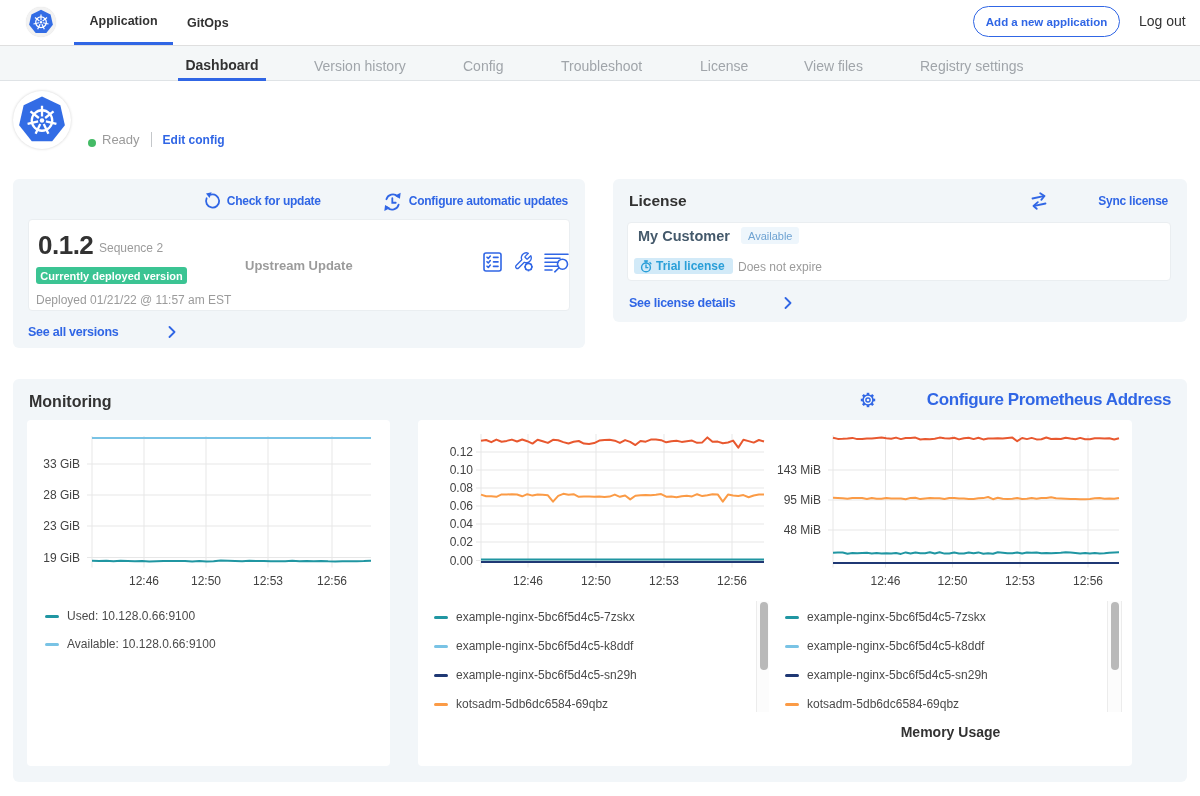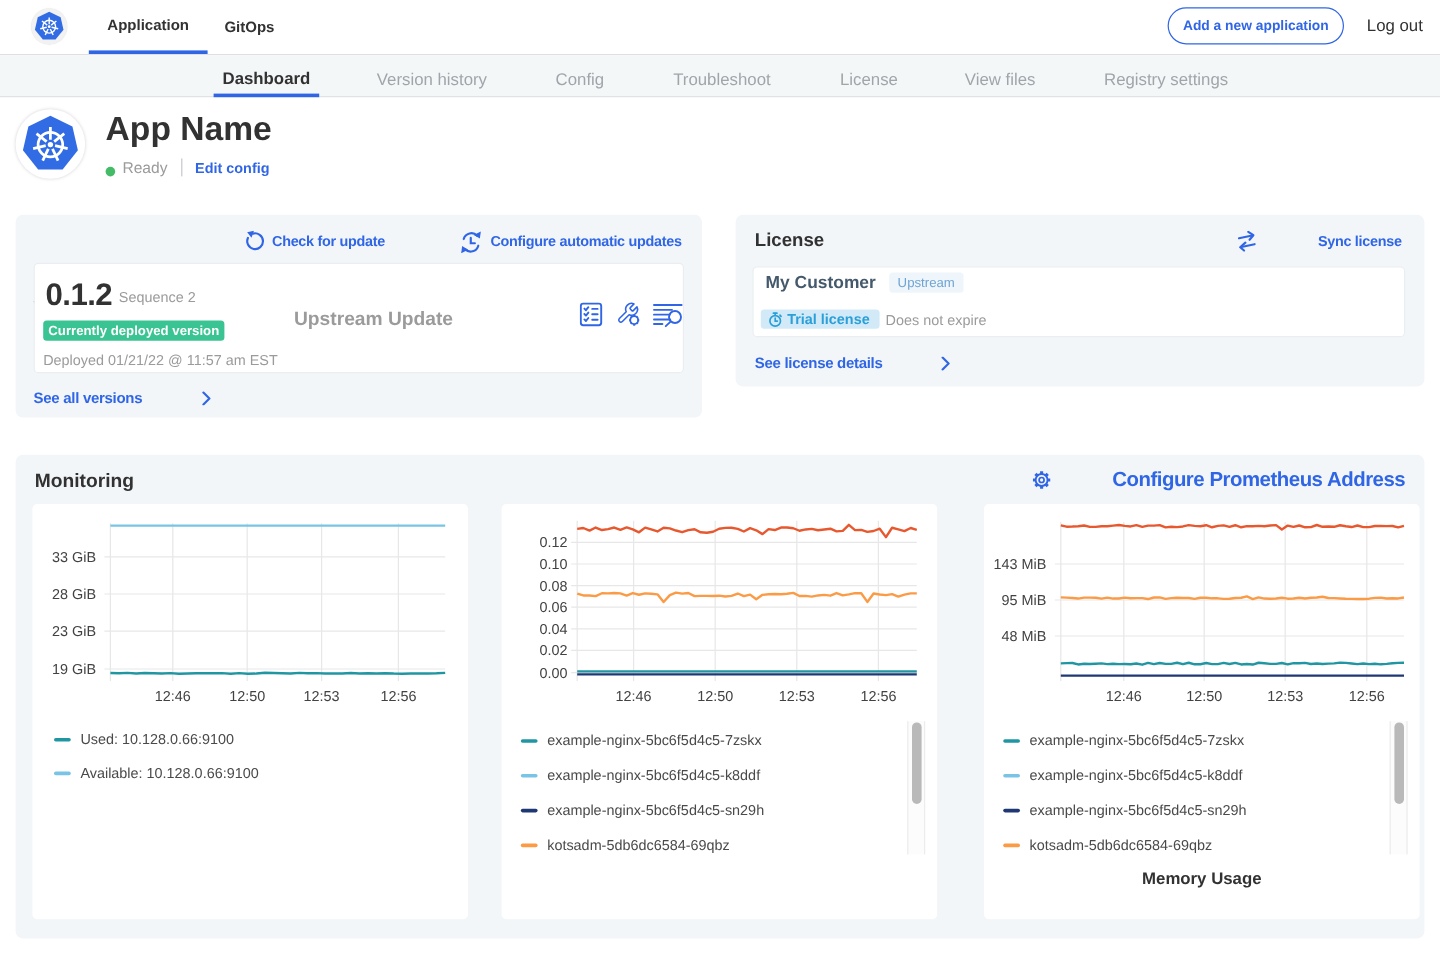--- a/index.html
+++ b/index.html
@@ -90,21 +90,20 @@
           <line x1="43.7" y1="46.0" x2="26.9" y2="32.6"></line>
           <line x1="42.2" y1="52.8" x2="21.2" y2="57.6"></line>
           <line x1="46.5" y1="58.2" x2="37.2" y2="77.6"></line>
           <line x1="53.5" y1="58.2" x2="62.8" y2="77.6"></line>
           <line x1="57.8" y1="52.8" x2="78.8" y2="57.6"></line>
           <line x1="56.3" y1="46.0" x2="73.1" y2="32.6"></line>
         </g>
         <circle cx="50" cy="51" r="4.5" fill="#fff"></circle>
       </svg>
     </div>
-  <div id="appname">App Name</div>
   <div id="appstatus">
     <span class="dot"></span>
       <span class="ready">Ready</span>
     <span class="vdiv"></span>
     <span class="bluelink">Edit config</span>
   </div>
 
   <div class="card" id="vercard">
     <div class="cardtitle abs" style="left:15px; top:26px;margin-top:44px;">Version</div>
     <div class="linkrow abs" style="right:17px; top:12px; height:20px;">
@@ -128,21 +127,21 @@
             <path d="M 1.4 20.0 L 2.2 13.7 L 7.6 16.9 Z" fill="#3066e5"></path>
           </svg>
           <span style="margin-left:7px;">Configure automatic updates</span>
         </span>
       </div>
     <div class="whitebox" style="left:15px; top:40px; width:542px; height:92px;">
       <div class="abs" style="left:9px; top:12px; font-size:26px; font-weight:700; color:#323232; line-height:1; letter-spacing:-0.5px;">0.1.2</div>
       <div class="abs graytxt" style="left:70px; top:21px; font-size:12px;">Sequence 2</div>
       <div class="chip-green" style="left:7px; top:47px; width:151px; height:17px;">Currently deployed version</div>
       <div class="abs graytxt" style="left:7px; top:73px; font-size:12px;">Deployed 01/21/22 @ 11:57 am EST</div>
-      <div class="abs graytxt" style="left:216px; top:38px; font-size:16px; font-weight:700;">Upstream Update</div>
+      <div class="abs graytxt" style="left:216px; top:38px; font-size:13px; font-weight:700;">Upstream Update</div>
       <div class="abs" style="left:454px; top:31px;"><svg width="88" height="22" viewBox="0 0 88 22">
 <g stroke="#3066e5" stroke-width="1.6" fill="none" stroke-linecap="round" stroke-linejoin="round">
 <rect x="1" y="2" width="17" height="18" rx="2"></rect>
 <path d="M 4 6.2 L 5.3 7.5 L 7.3 5"></path>
               <path d="M 10.5 6.4 L 15 6.4"></path>
 <path d="M 4 10.7 L 5.3 12 L 7.3 9.5"></path>
               <path d="M 10.5 10.9 L 15 10.9"></path>
 <path d="M 4 15.2 L 5.3 16.5 L 7.3 14"></path>
               <path d="M 10.5 15.4 L 15 15.4"></path>
 <path transform="translate(30.2,0.2) scale(0.82)" d="M14.7 6.3a1 1 0 0 0 0 1.4l1.6 1.6a1 1 0 0 0 1.4 0l3.77-3.77a6 6 0 0 1-7.94 7.94l-6.91 6.91a2.12 2.12 0 0 1-3-3l6.91-6.91a6 6 0 0 1 7.94-7.94l-3.76 3.76z"></path>
@@ -184,21 +183,21 @@
             <path d="M 1.5 6.5 L 12.5 4.2"></path>
             <path d="M 9.2 1.2 L 13.5 4.0 L 10.3 7.8"></path>
             <path d="M 14.5 11.5 L 3.5 13.8"></path>
             <path d="M 6.8 10.2 L 2.5 14.0 L 5.7 16.8"></path>
           </g>
         </svg>
         <span style="margin-left:7px;">Sync license</span>
       </div>
     <div class="whitebox" style="left:14px; top:43px; width:544px; height:59px;">
       <div class="abs" style="left:10px; top:5px; font-size:14.5px; font-weight:700; color:#44596b;">My Customer</div>
-      <div class="abs" style="left:113px; top:4px; background:#eef6fc; color:#6fa3d2; font-size:11px; border-radius:3px; padding:2.5px 7px;">Upstream</div>
+      <div class="abs" style="left:113px; top:4px; background:#eef6fc; color:#6fa3d2; font-size:11px; border-radius:3px; padding:2.5px 7px;">Available</div>
       <div class="abs" style="left:6px; top:35px; height:16px; background:#d2eaf8; color:#2a9fd8; font-size:12px; font-weight:700; border-radius:3px; padding:0 8px 0 6px; display:flex; align-items:center;">
           <svg width="12" height="13" viewBox="0 0 12 13">
             <g stroke="#2a9fd8" stroke-width="1.4" fill="none" stroke-linecap="round">
               <circle cx="6" cy="7.4" r="4.4"></circle>
               <path d="M 4.5 1 L 7.5 1"></path>
               <path d="M 6 1.2 L 6 2.6"></path>
               <path d="M 10 2.6 L 10.9 3.7"></path>
               <path d="M 6 5 L 6 7.6 L 7.8 7.6"></path>
             </g>
           </svg>
@@ -291,21 +290,21 @@
         </svg>
       <div class="legendrow" style="left:16px; top:190px;"><span class="dash" style="background:#2096a2;"></span>example-nginx-5bc6f5d4c5-7zskx</div>
       <div class="legendrow" style="left:16px; top:219px;"><span class="dash" style="background:#79c3e5;"></span>example-nginx-5bc6f5d4c5-k8ddf</div>
       <div class="legendrow" style="left:16px; top:248px;"><span class="dash" style="background:#1f3874;"></span>example-nginx-5bc6f5d4c5-sn29h</div>
       <div class="legendrow" style="left:16px; top:277px;"><span class="dash" style="background:#fb9b46;"></span>kotsadm-5db6dc6584-69qbz</div>
       <div class="scrolltrack">
           <div class="scrollthumb"></div>
         </div>
     </div>
 
-    <div class="chartcard" style="left:807px;">
+    <div class="chartcard" style="left:756px;">
       <svg width="363" height="175" viewBox="0 0 363 175" style="position:absolute;left:0;top:0;">
           <line x1="116.5" y1="15" x2="116.5" y2="147.5" stroke="#e7e7e7" stroke-width="1"></line>
           <line x1="183.5" y1="15" x2="183.5" y2="147.5" stroke="#e7e7e7" stroke-width="1"></line>
           <line x1="251" y1="15" x2="251" y2="147.5" stroke="#e7e7e7" stroke-width="1"></line>
           <line x1="319" y1="15" x2="319" y2="147.5" stroke="#e7e7e7" stroke-width="1"></line>
           <line x1="59" y1="50" x2="350" y2="50" stroke="#e7e7e7" stroke-width="1"></line>
           <line x1="59" y1="80" x2="350" y2="80" stroke="#e7e7e7" stroke-width="1"></line>
           <line x1="59" y1="110" x2="350" y2="110" stroke="#e7e7e7" stroke-width="1"></line>
           <line x1="64" y1="15" x2="64" y2="147.5" stroke="#e7e7e7" stroke-width="1"></line>
           <text x="52" y="54.2" font-size="12" fill="#424242" text-anchor="end">143 MiB</text>

